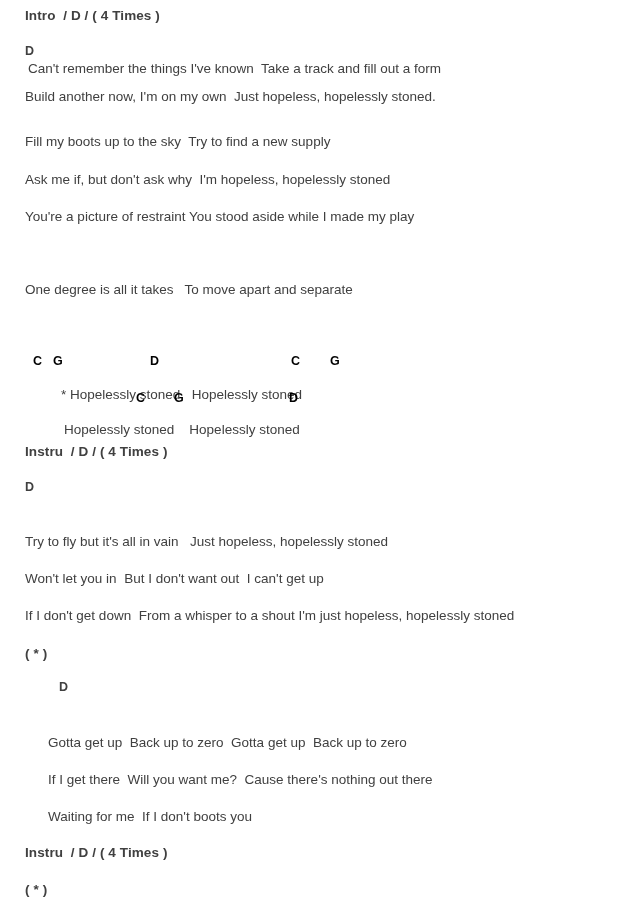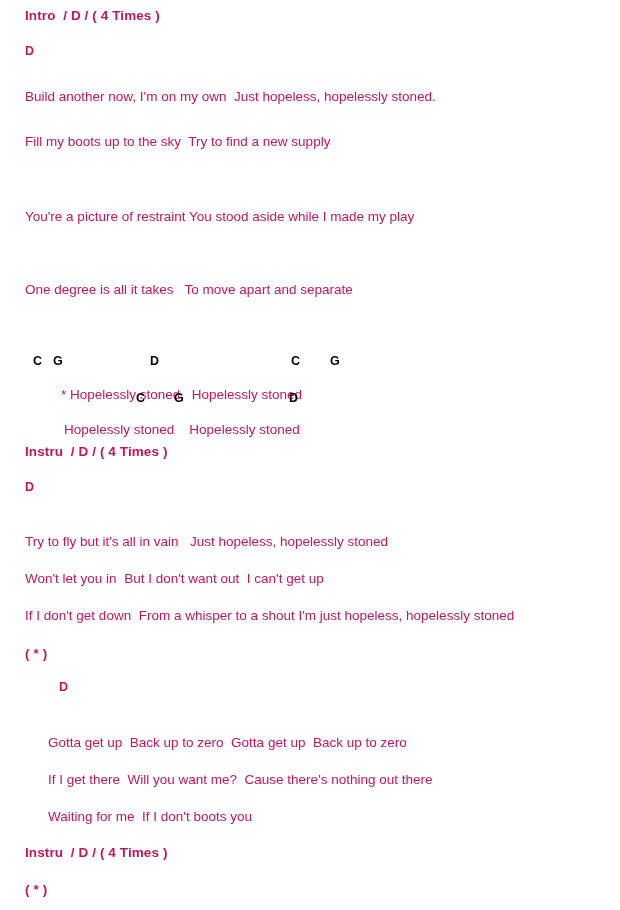--- a/index.html
+++ b/index.html
@@ -20,21 +20,21 @@
     position: relative;
     width: 620px;
     height: 910px;
   }
   
   .row {
     position: absolute;
     white-space: pre;
     line-height: 1;
     font-size: 13.5px;
-    color: #be185d;
+    color: #404040;
   }
   .section-header {
     font-weight: bold;
     font-size: 13.5px;
     letter-spacing: 0.1px;
   }
   .chord {
     font-weight: bold;
     font-size: 12.5px;
   }
@@ -58,22 +58,24 @@
 </style>
 </head>
 <body>
 
 <div class="sheet">
 
   <div class="row section-header" style="left:25px; top:9px;">Intro  / D / ( 4 Times )</div>
 
   <div class="row chord" style="left:25px; top:45px;">D</div>
 
+  <div class="row lyric" style="left:28px; top:62px;">Can't remember the things I've known  Take a track and fill out a form</div>
   <div class="row lyric" style="left:25px; top:90px;">Build another now, I'm on my own  Just hopeless, hopelessly stoned.</div>
   <div class="row lyric" style="left:25px; top:135px;">Fill my boots up to the sky  Try to find a new supply</div>
+  <div class="row lyric" style="left:25px; top:173px;">Ask me if, but don't ask why  I'm hopeless, hopelessly stoned</div>
   <div class="row lyric" style="left:25px; top:210px;">You're a picture of restraint You stood aside while I made my play</div>
   <div class="row lyric" style="left:25px; top:283px;">One degree is all it takes   To move apart and separate</div>
 
   <div class="chord-row" style="left:0; top:355px; width:620px;">
     <span class="chord" style="left:33px;">C</span>
     <span class="chord" style="left:53px;">G</span>
     <span class="chord" style="left:150px;">D</span>
     <span class="chord" style="left:291px;">C</span>
     <span class="chord" style="left:330px;">G</span>
   </div>

